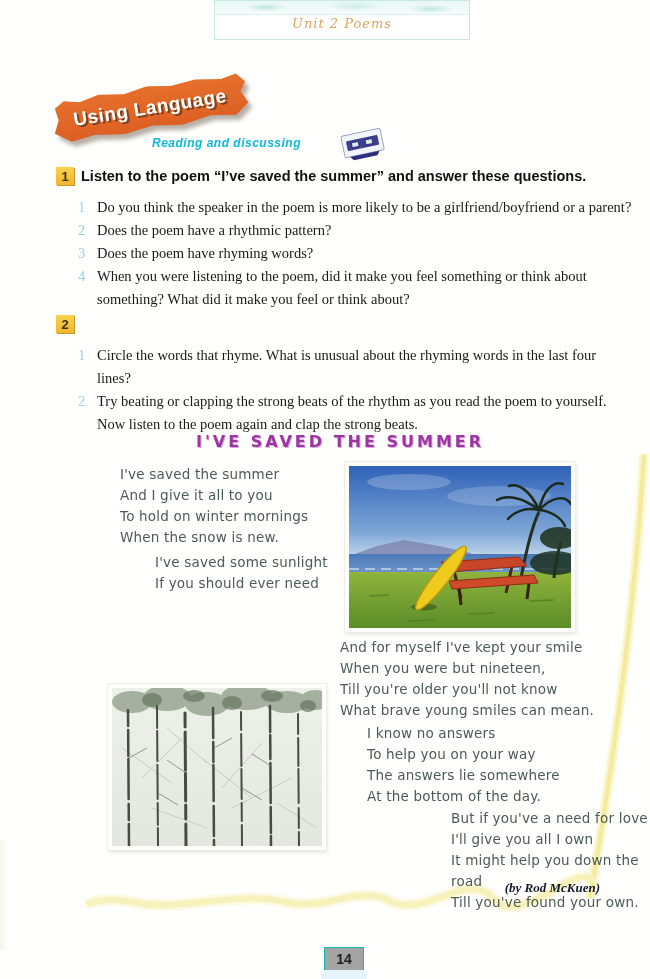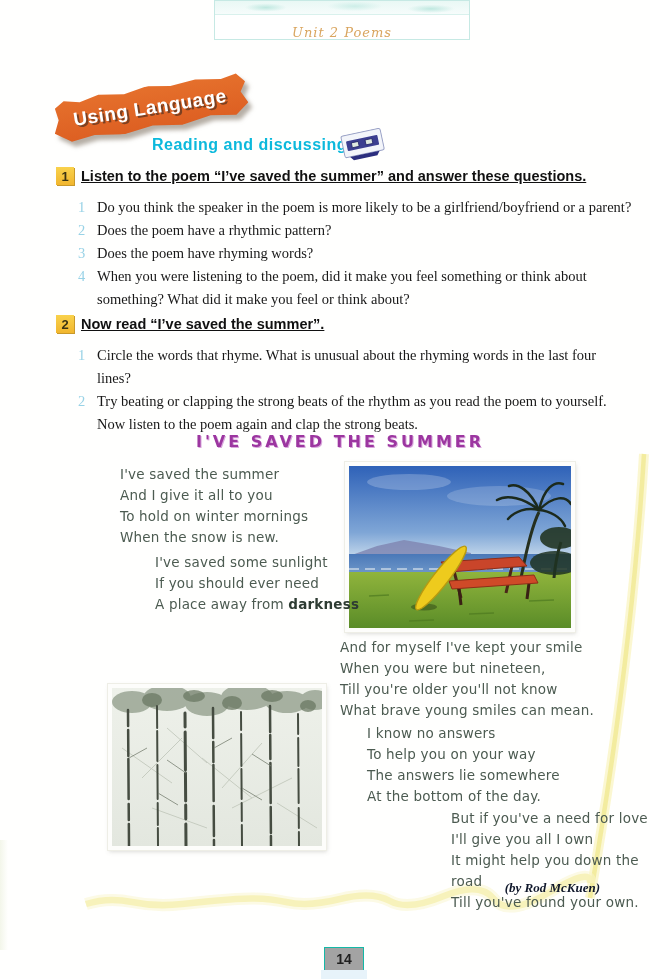--- a/index.html
+++ b/index.html
@@ -7,41 +7,41 @@
         font-family:"Liberation Sans",sans-serif;}
   
   .header-box{position:absolute;left:214px;top:0;width:254px;height:38px;
       border:1px solid #c6e9e4;background:#fff;}
   .header-strip{height:13px;background:
       radial-gradient(ellipse 30px 6px at 20% 50%, #bfe8e0 0%, transparent 70%),
       radial-gradient(ellipse 40px 7px at 55% 40%, #cdeee8 0%, transparent 70%),
       radial-gradient(ellipse 34px 6px at 85% 60%, #bfe8e0 0%, transparent 70%),
       linear-gradient(#e9f8f5,#f6fcfb);
       border-bottom:1px solid #d9f1ed;}
-  .unit-label{margin-top:10px;text-align:center;font-style:italic;font-size:13px;
+  .unit-label{margin-top:1px;text-align:center;font-style:italic;font-size:13px;
       letter-spacing:1px;color:#d9a55f;font-family:"DejaVu Serif",serif;}
   
   .banner-wrap{position:absolute;left:52px;top:86px;width:196px;height:54px;
       filter:drop-shadow(4px 5px 2px rgba(110,95,80,.5));}
   .banner-shape{width:100%;height:44px;background:linear-gradient(#e5702c,#dd5f22);
       transform:rotate(-9deg);display:flex;align-items:center;justify-content:center;
       clip-path:polygon(2% 18%,7% 4%,15% 12%,25% 2%,38% 10%,50% 0%,62% 8%,75% 2%,88% 10%,96% 3%,100% 24%,97% 45%,100% 72%,93% 96%,80% 88%,65% 99%,50% 90%,35% 100%,20% 91%,8% 98%,0% 74%,3% 45%);}
   .banner-title{color:#fff;font-weight:bold;font-size:19px;letter-spacing:.5px;
       text-shadow:2px 2px 0 rgba(70,45,30,.65);}
-  .subtitle{position:absolute;left:152px;top:136px;font-size:16px;font-weight:bold;
-      color:#0cb9dc;letter-spacing:.5px;}
+  .subtitle{position:absolute;left:152px;top:136px;font-size:12px;font-weight:bold;
+      font-style:italic;color:#0cb9dc;letter-spacing:.5px;}
   .cassette{position:absolute;left:342px;top:131px;transform:rotate(-12deg);}
   
   .exercise{position:absolute;left:56px;width:576px;}
   .ex1{top:167px;} .ex2{top:315px;}
   .ex-head{display:flex;align-items:flex-start;gap:7px;margin-bottom:11px;}
   .badge{width:18px;height:18px;background:linear-gradient(#f9d24c,#f1b62e);
       color:#3b3413;font-weight:bold;font-size:13px;display:flex;align-items:center;
       justify-content:center;flex:0 0 18px;box-shadow:1px 1px 0 #c9992a;}
-  .ex-title{font-weight:bold;font-size:14.5px;color:#111;padding-top:1px;text-decoration:underline;}
+  .ex-title{font-weight:bold;font-size:14.5px;color:#111;padding-top:1px;}
   .q-list{margin-left:22px;}
   .q-row{display:flex;gap:7px;font-family:"Liberation Serif",serif;font-size:14.5px;
       color:#181818;line-height:23px;}
   .q-num{flex:0 0 12px;color:#98d2e6;font-family:"Liberation Serif",serif;}
   .q-text{flex:1;}
   
   .poem-area{position:absolute;left:0;top:418px;width:650px;height:500px;}
   .poem-title{position:absolute;left:155px;top:14px;width:370px;text-align:center;
       margin:0;font-family:"DejaVu Sans",sans-serif;font-weight:bold;font-size:16px;
       letter-spacing:3px;color:#9c36a0;text-shadow:1px 1px 0 #d9a8dc;}
@@ -113,21 +113,20 @@
       <div class="q-row">
         <span class="q-num">4</span>
         <span class="q-text">When you were listening to the poem, did it make you feel something or think about something? What did it make you feel or think about?</span>
       </div>
     </div>
   </section>
 
   <section class="exercise ex2">
     <div class="ex-head">
       <span class="badge">2</span>
-      <span class="ex-title">Now read “I’ve saved the summer”.</span>
     </div>
     <div class="q-list">
       <div class="q-row">
         <span class="q-num">1</span>
         <span class="q-text">Circle the words that rhyme. What is unusual about the rhyming words in the last four lines?</span>
       </div>
       <div class="q-row">
         <span class="q-num">2</span>
         <span class="q-text">Try beating or clapping the strong beats of the rhythm as you read the poem to yourself. Now listen to the poem again and clap the strong beats.</span>
       </div>
@@ -201,21 +200,20 @@
           <polygon points="100,115 185,109 189,117 103,123" fill="#cf4a28" stroke="#8e2d18" stroke-width="1"></polygon>
         </g>
         <ellipse cx="75" cy="141" rx="13" ry="3.5" fill="#2e4416" opacity="0.5"></ellipse>
         <ellipse cx="92" cy="112" rx="40" ry="7.5" fill="#eecb1d" stroke="#b89a10" stroke-width="1.5" transform="rotate(-52 92 112)"></ellipse>
       </svg>
     </figure>
 
     <div class="stanza s2">
       <div>I've saved some sunlight</div>
       <div>If you should ever need</div>
-      <div><span>A place away from</span> <span class="bold-word">darkness</span></div>
     </div>
 
     <div class="stanza s3">
       <div>And for myself I've kept your smile</div>
       <div>When you were but nineteen,</div>
       <div>Till you're older you'll not know</div>
       <div>What brave young smiles can mean.</div>
     </div>
 
     <figure class="photo photo-winter" style="margin:0">

